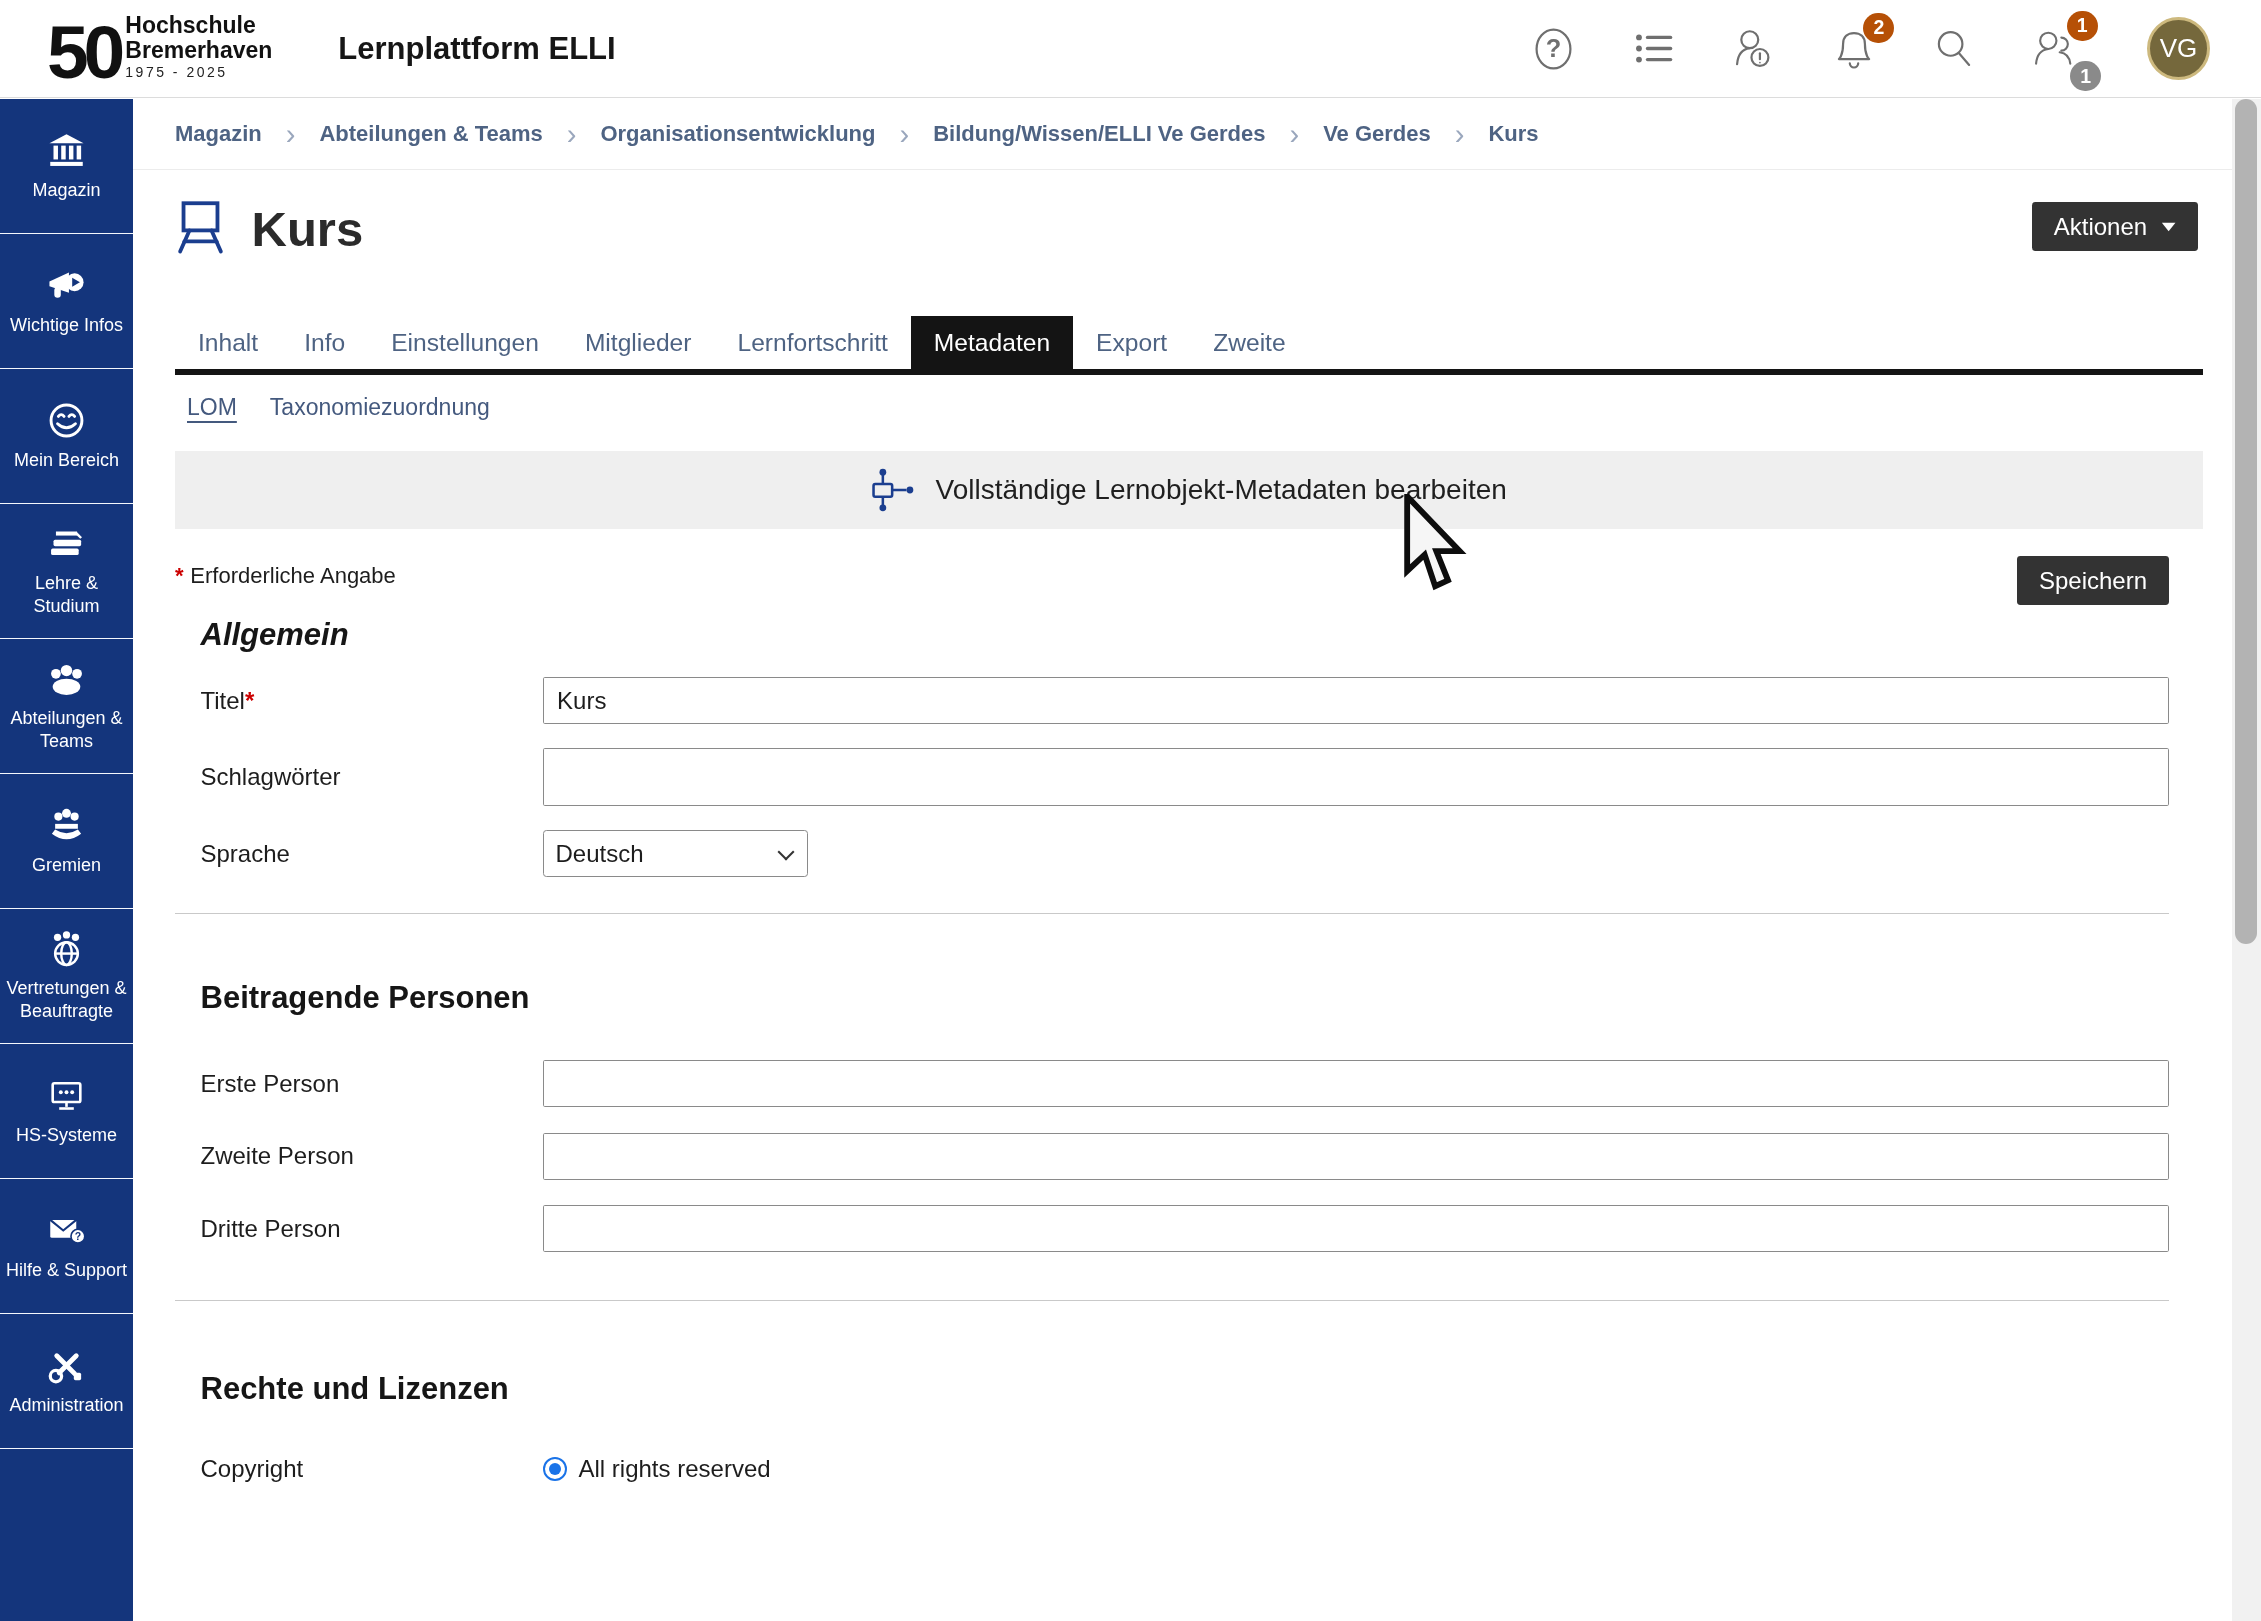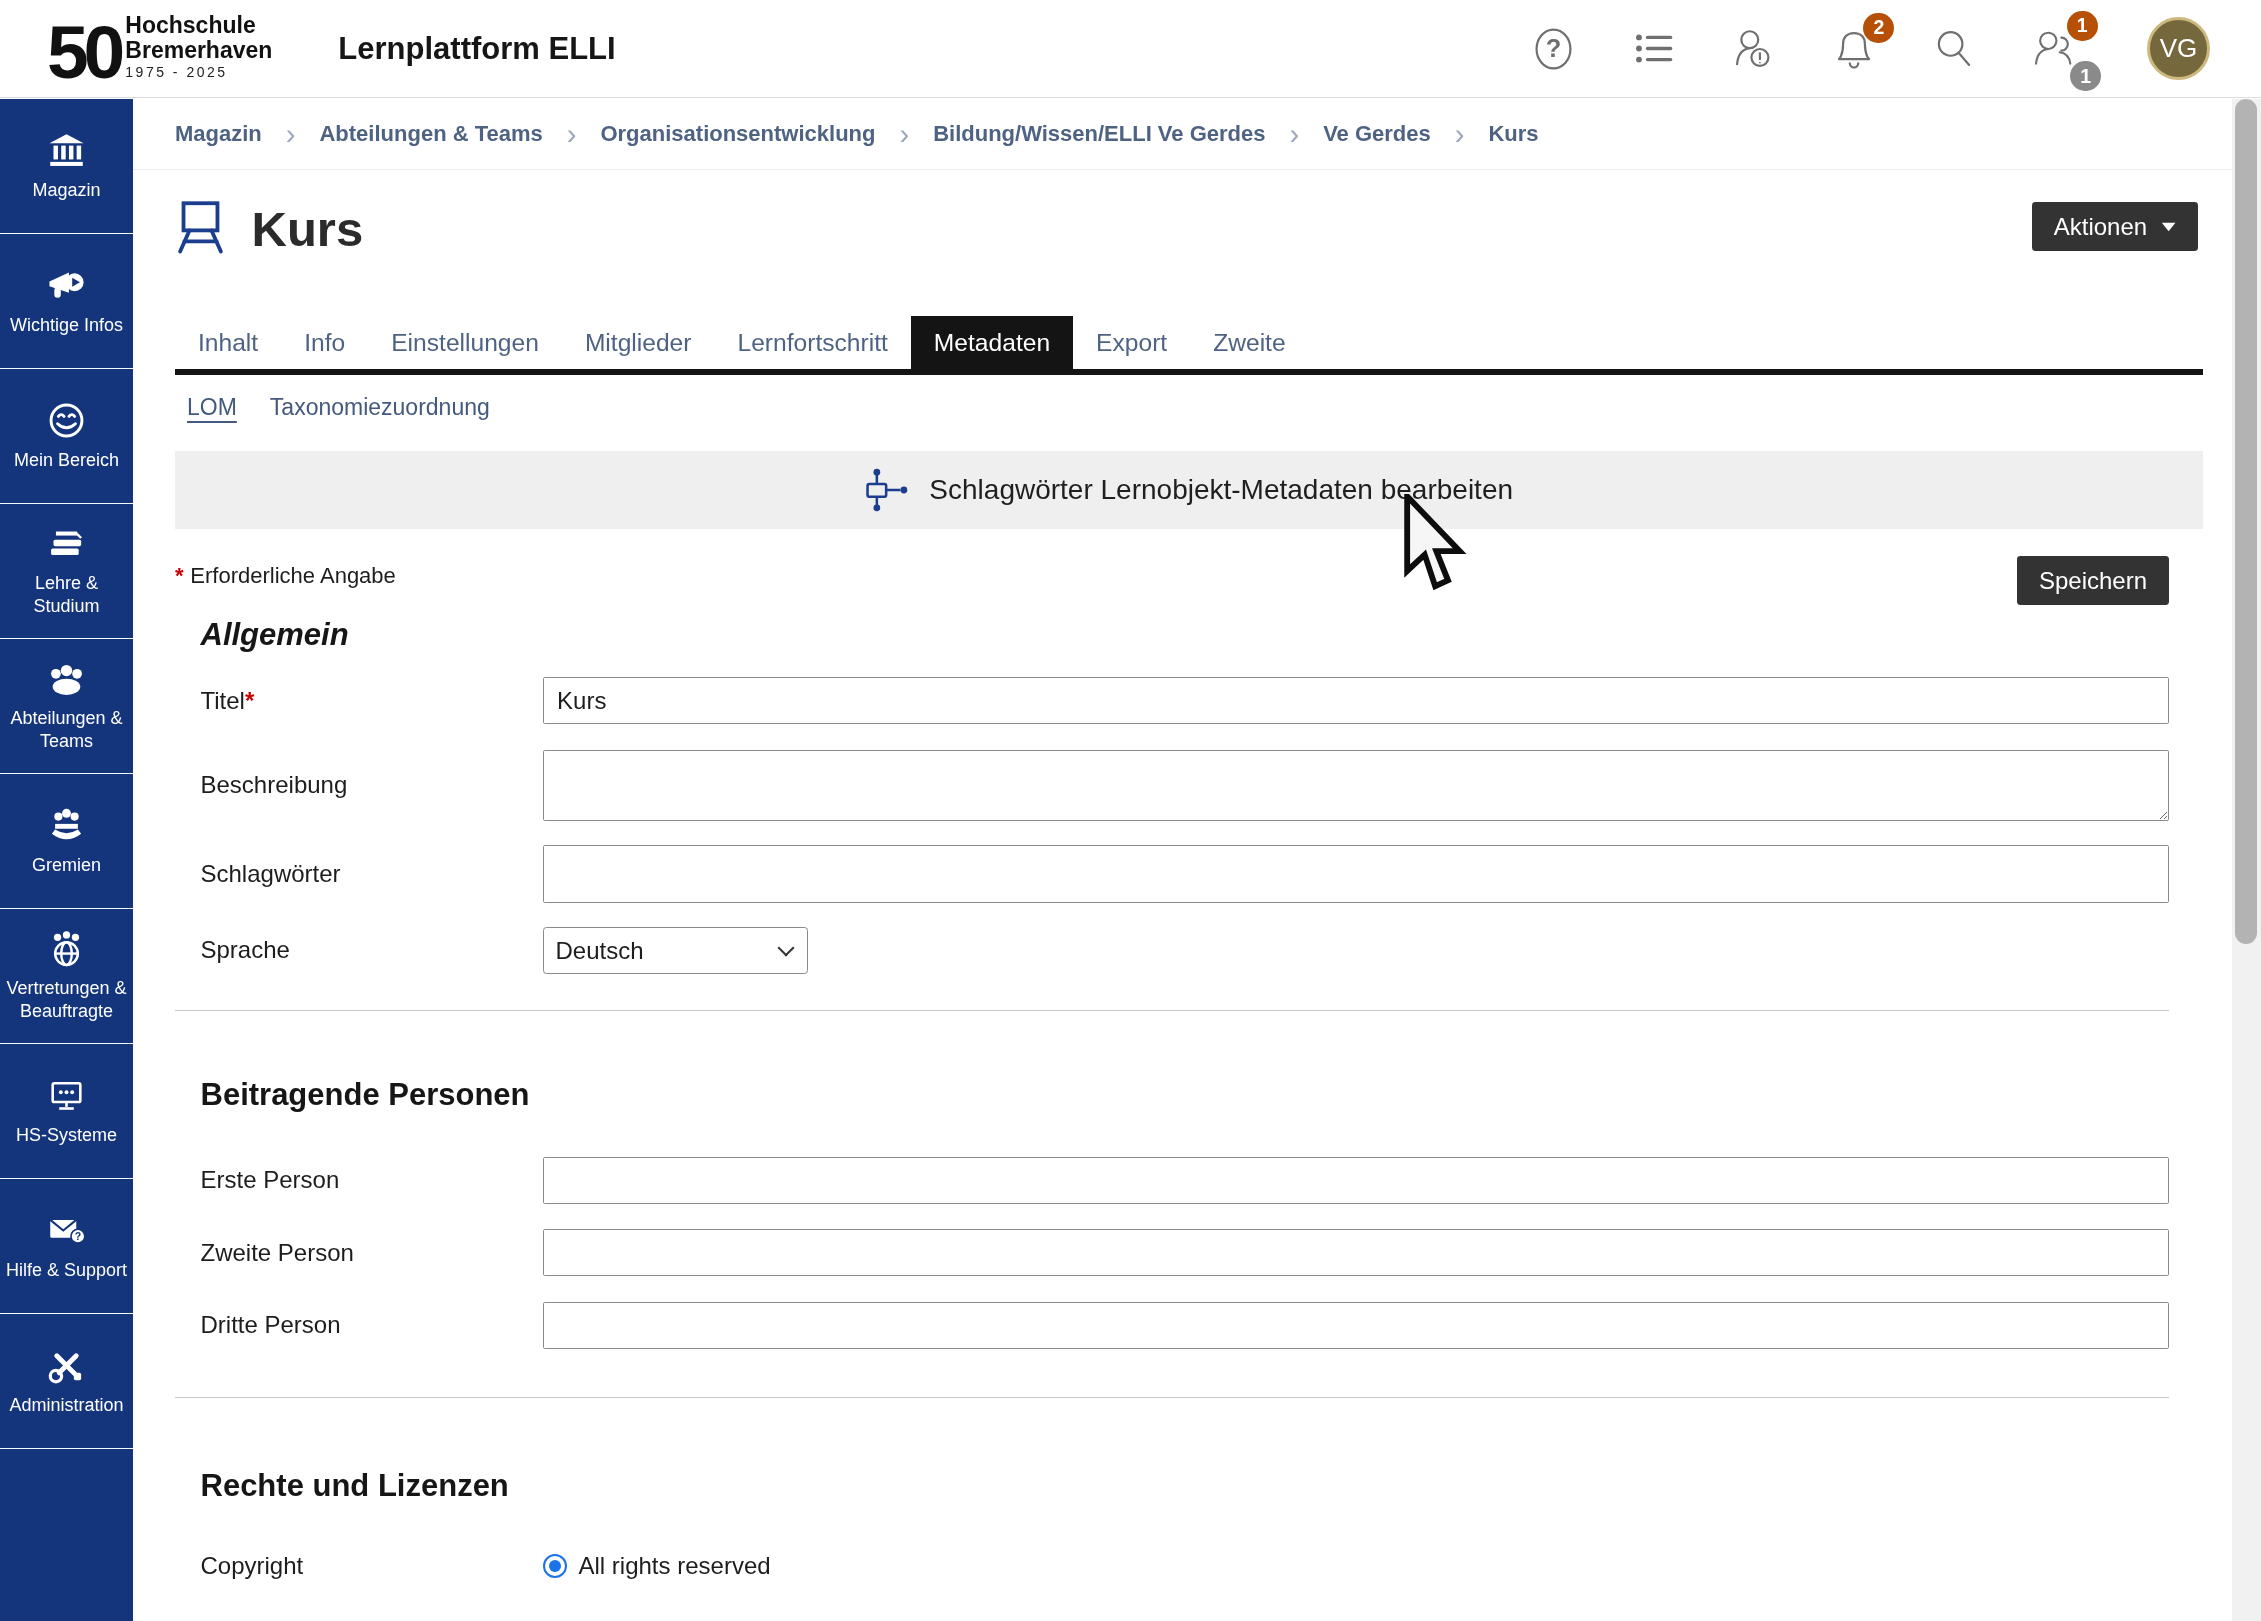--- a/index.html
+++ b/index.html
@@ -344,45 +344,41 @@
       <div class="banner">
         <svg width="44" height="48" viewBox="0 0 52 56" fill="none" stroke="#1b3e8f" stroke-width="3">
           <rect x="3" y="21" width="22" height="15" rx="2"></rect>
           <line x1="14" y1="21" x2="14" y2="10"></line>
             <circle cx="14" cy="7" r="4" fill="#1b3e8f" stroke="none"></circle>
           <line x1="25" y1="28" x2="42" y2="28"></line>
             <circle cx="46" cy="28" r="4" fill="#1b3e8f" stroke="none"></circle>
           <line x1="14" y1="36" x2="14" y2="46"></line>
             <circle cx="14" cy="49" r="4" fill="#1b3e8f" stroke="none"></circle>
           </svg>
-        <span class="banner-label">Schlagwörter Lernobjekt-Metadaten bearbeiten</span>
+        <span class="banner-label">Vollständige Lernobjekt-Metadaten bearbeiten</span>
       </div>
 
       <div class="form-wrap">
 
         <div class="req-row">
           <div class="req-hint">
             <span class="req-star">*</span><span>Erforderliche Angabe</span>
           </div>
           <button class="btn-dark">Speichern</button>
         </div>
 
         <h2 class="section-h h-allgemein">Allgemein</h2>
 
         <div class="frow" style="margin-top:24px;">
           <label class="flabel">
             <span>Titel</span><span class="fstar">*</span>
           </label>
           <input class="tinput" type="text" value="Kurs" style="">
         </div>
 
-        <div class="frow" style="margin-top:25.5px;">
-          <label class="flabel">Beschreibung</label>
-          <textarea class="tarea" style=""></textarea>
-        </div>
 
         <div class="frow" style="margin-top:24px;">
           <label class="flabel">Schlagwörter</label>
           <input class="tinput tag-input" type="text" value="" style="">
         </div>
 
         <div class="frow" style="margin-top:24px;">
           <label class="flabel">Sprache</label>
           <div class="select-wrap">
             <select class="lang-select">

